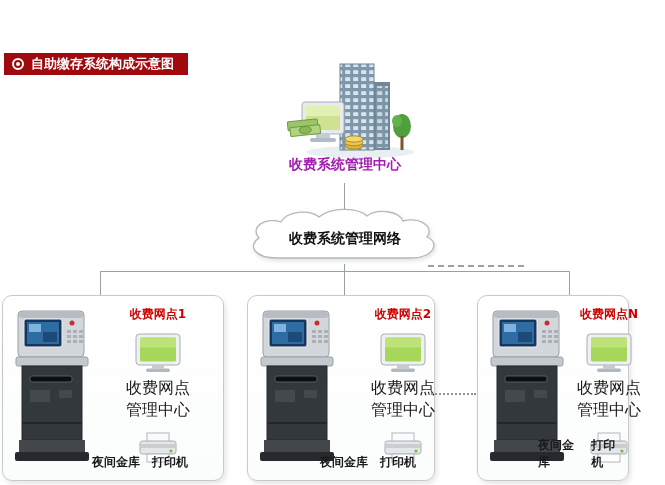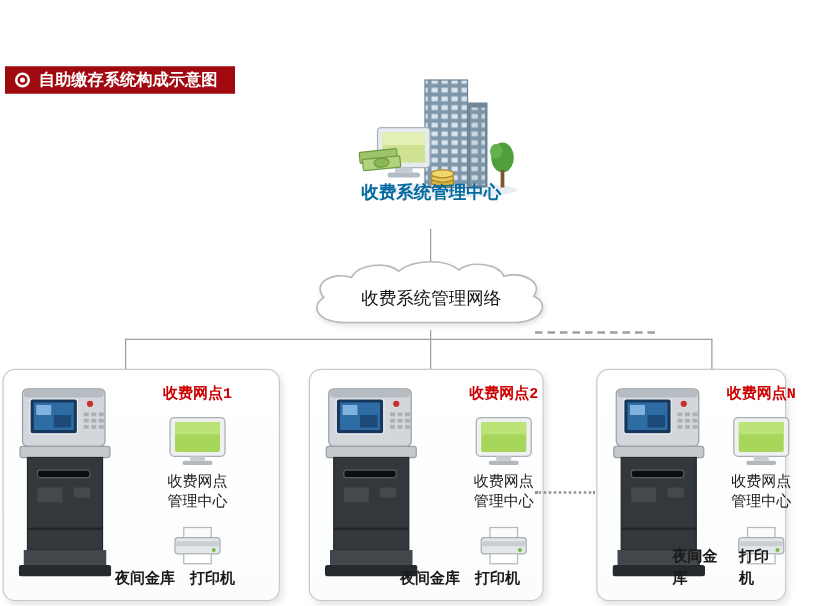--- a/index.html
+++ b/index.html
@@ -7,43 +7,43 @@
   .canvas { position:relative; width:665px; height:485px; background:#ffffff; overflow:hidden; }
 
   
   .header { position:absolute; left:4px; top:5px; height:22px; display:flex; align-items:center;
             gap:7px; background:#a00a0f; color:#fff; font-size:13px; font-weight:bold; padding:0 14px 0 8px;margin-top:48px; }
   .bullet { width:12px; height:12px; border:2px solid #fff; border-radius:50%; position:relative; flex:0 0 auto; }
   .bullet::after { content:""; position:absolute; left:2px; top:2px; width:4px; height:4px; background:#fff; border-radius:50%; }
 
   
   .building { position:absolute; left:280px; top:62px; width:140px; height:98px; }
-  .center-label { position:absolute; left:245px; top:145px; width:200px; text-align:center;
-                  font-size:14px; font-weight:bold; color:#0369a1; }
+  .center-label { position:absolute; left:245px; top:156px; width:200px; text-align:center;
+                  font-size:14px; font-weight:bold; color:#a21caf; }
 
   .cloud-wrap { position:absolute; left:243px; top:208px; width:204px; height:58px;
                 filter:drop-shadow(1px 2px 2px rgba(0,0,0,0.12)); }
   .cloud-label { position:absolute; left:243px; top:208px; width:204px; height:58px;
                  display:flex; align-items:center; justify-content:center; padding-top:4px;
-                 font-size:14px; font-weight:normal; color:#111; }
+                 font-size:14px; font-weight:bold; color:#111; }
 
   
   .line { position:absolute; background:#9aa0a6; }
   .dashed { position:absolute; border-top:2px dashed #9aa0a6; }
   .dotted { position:absolute; border-top:2px dotted #8d9399; z-index:4; }
 
   
   .branch-box { position:absolute; top:295px; height:186px; border:1px solid #c6cacd; border-radius:10px;
                 background:linear-gradient(#ffffff,#fbfcfc); box-shadow:2px 3px 5px rgba(0,0,0,0.10); }
   .kiosk { position:absolute; left:12px; top:14px; width:74px; height:152px; display:block; }
   .branch-right { position:absolute; left:96px; top:10px; width:118px; text-align:center; }
   .branch-box.narrow .branch-right { left:82px; width:98px; }
-  .branch-title { color:#cc0000; font-weight:bold; font-size:12px;font-family:Liberation Mono, monospace; }
+  .branch-title { color:#cc0000; font-weight:bold; font-size:12px; }
   .monitor-wrap { display:block; margin:10px auto 4px; width:46px; height:40px; }
-  .mgmt-label { font-size:12px; color:#1a1a1a; line-height:1.35; }
+  .mgmt-label { font-size:16px; color:#1a1a1a; line-height:1.35; }
   .printer-wrap { display:block; margin:12px auto 0; width:40px; height:32px; }
   .bottom-row { position:absolute; bottom:9px; left:60px; right:6px; display:flex; justify-content:center;
                 gap:12px; font-size:12px; color:#1a1a1a;font-weight:bold; }
 </style>
 </head>
 <body>
 
 <svg width="0" height="0" style="position:absolute" aria-hidden="true">
   <defs>
     <pattern id="win" width="8" height="7" patternUnits="userSpaceOnUse">

